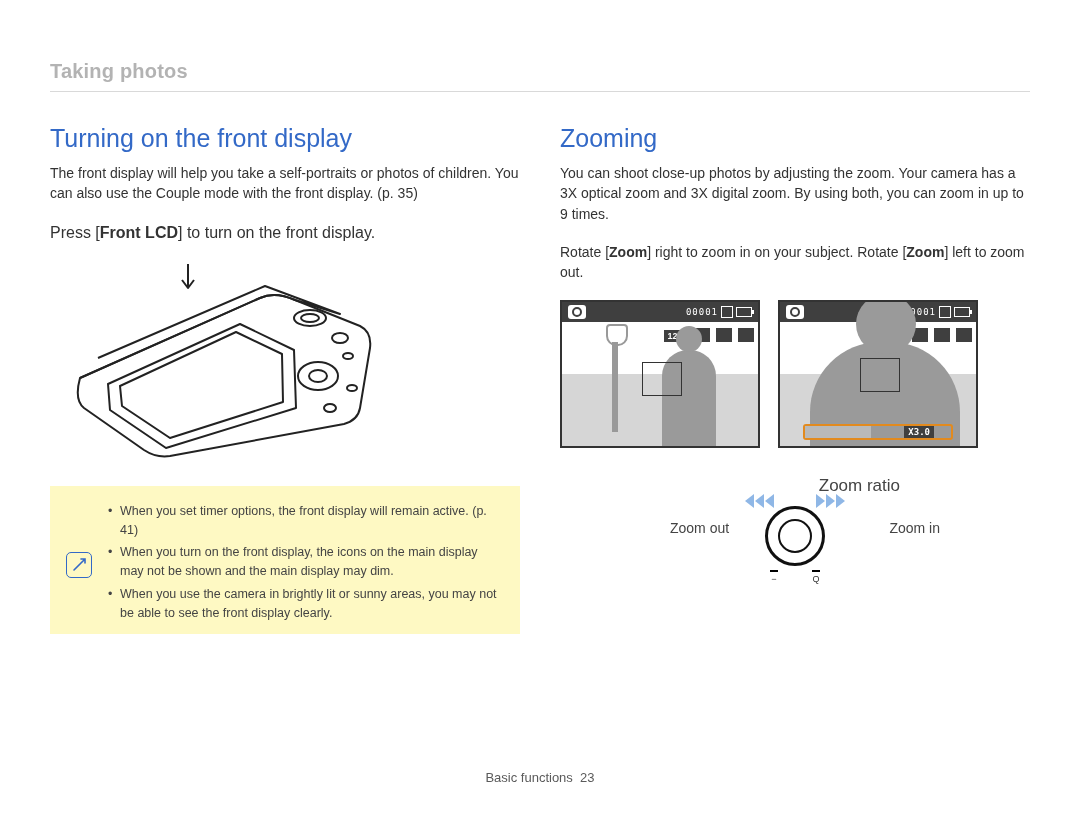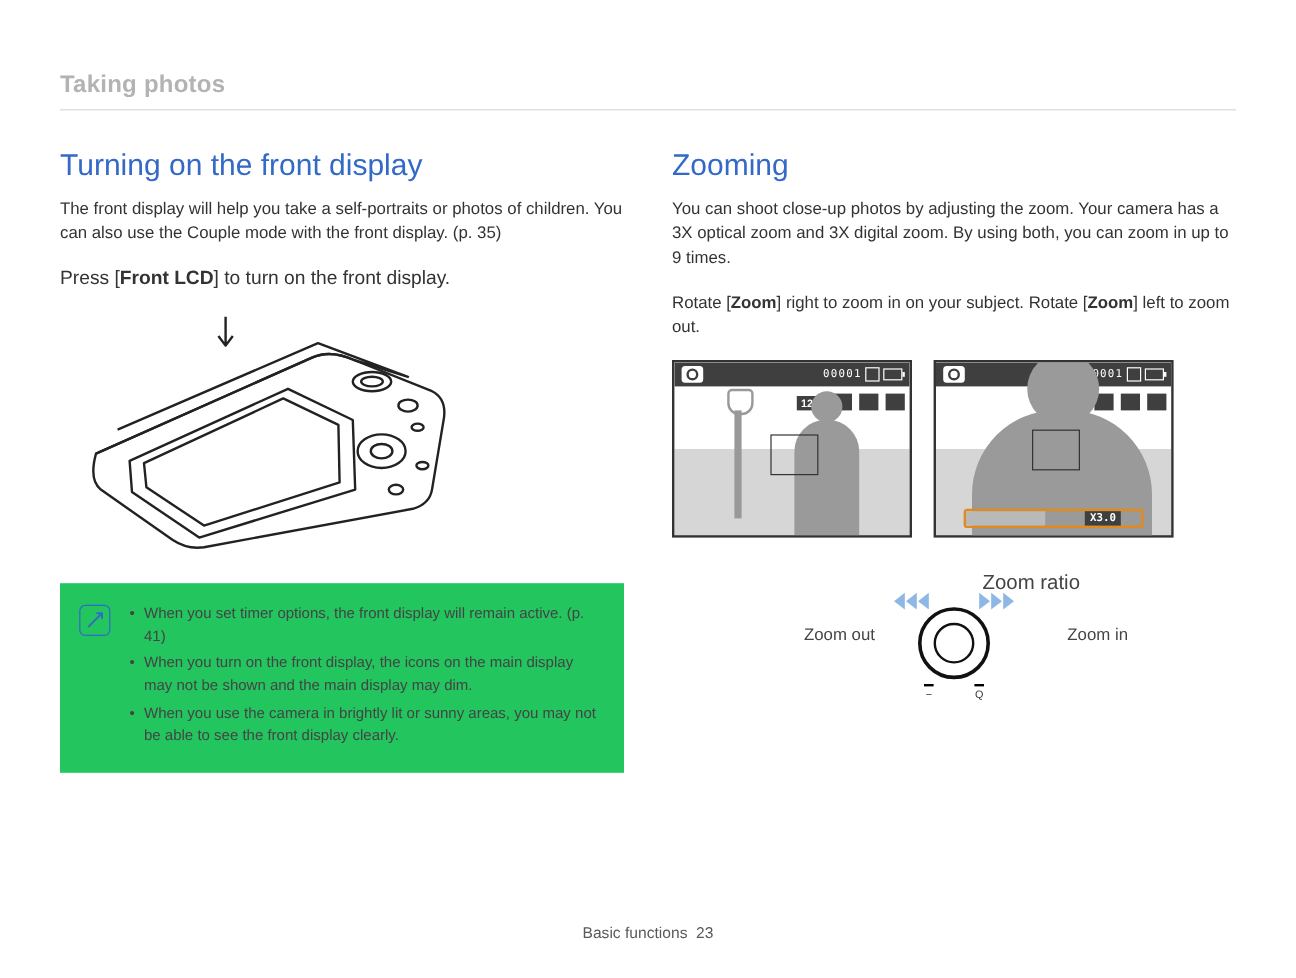--- a/index.html
+++ b/index.html
@@ -55,26 +55,27 @@
   
   .camera-illustration {
     width: 320px;
     height: 200px;
     margin: 6px 0 28px 10px;
     position: relative;
   }
 
   
   .note-box {
-    background: #22c55e;
+    background: #fef9c3;
     display: flex;
     gap: 16px;
-    padding: 16px 18px 18px 16px;
+    padding: 16px 18px 8px 16px;
     font-size: 12.5px;
     color: #444;
+    align-items: center;
   }
   .note-icon {
     width: 26px;
     height: 26px;
     border: 1.5px solid #3369c7;
     border-radius: 5px;
     color: #3369c7;
     display: flex;
     align-items: center;
     justify-content: center;

